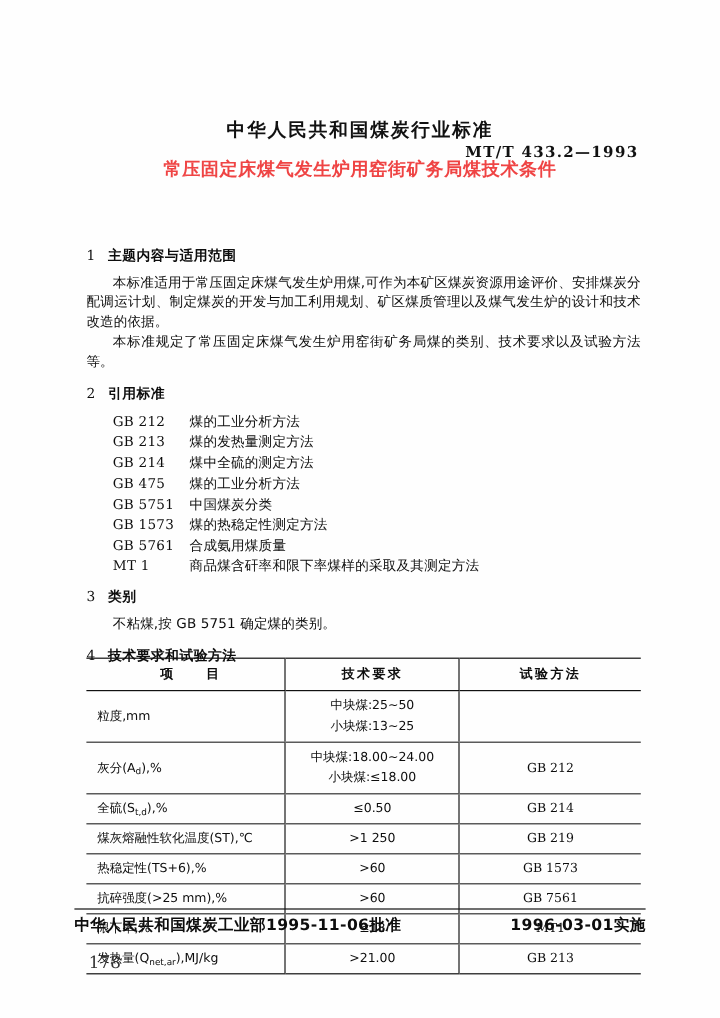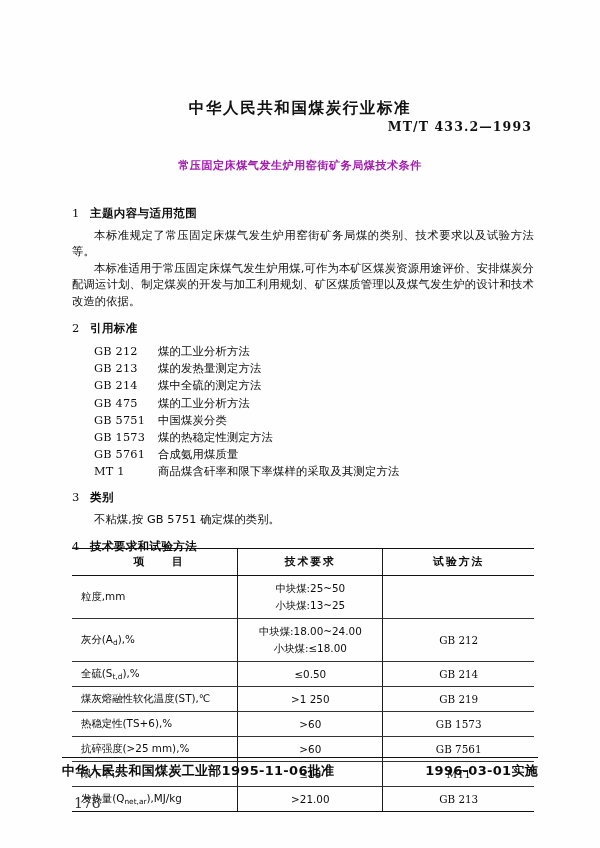--- a/index.html
+++ b/index.html
@@ -43,27 +43,27 @@
     right: 68px;
     font-family: "DejaVu Serif", "Liberation Serif", serif;
     font-size: 12.5px;
     font-weight: bold;
     letter-spacing: 1.1px;
     color: #111;
   }
   .doc-title {
     position: absolute;
     left: 0;
-    top: 158px;
+    top: 132px;
     width: 600px;
     text-align: center;
-    font-size: 11px;
+    font-size: 15px;
     font-weight: bold;
     letter-spacing: 0.6px;
-    color: #a21caf;
+    color: #ef4444;
   }
 
   
   .content {
     position: absolute;
     left: 72px;
     top: 206px;
     width: 462px;
   }
   .sec-head {
@@ -203,22 +203,22 @@
   </div>
   <div class="std-number">MT/T  433.2—1993</div>
   <div class="doc-title">常压固定床煤气发生炉用窑街矿务局煤技术条件</div>
 
   <div class="content">
 
     <div class="sec-head">
       <span class="sec-num">1</span>
       <span>主题内容与适用范围</span>
     </div>
+    <p class="para">本标准适用于常压固定床煤气发生炉用煤,可作为本矿区煤炭资源用途评价、安排煤炭分配调运计划、制定煤炭的开发与加工利用规划、矿区煤质管理以及煤气发生炉的设计和技术改造的依据。</p>
     <p class="para">本标准规定了常压固定床煤气发生炉用窑街矿务局煤的类别、技术要求以及试验方法等。</p>
-    <p class="para">本标准适用于常压固定床煤气发生炉用煤,可作为本矿区煤炭资源用途评价、安排煤炭分配调运计划、制定煤炭的开发与加工利用规划、矿区煤质管理以及煤气发生炉的设计和技术改造的依据。</p>
 
     <div class="block-gap"></div>
 
     <div class="sec-head">
       <span class="sec-num">2</span>
       <span>引用标准</span>
     </div>
     <ul class="ref-list" id="ref-list">
         <li class="ref-item">
           <span class="ref-code">GB 212</span>

